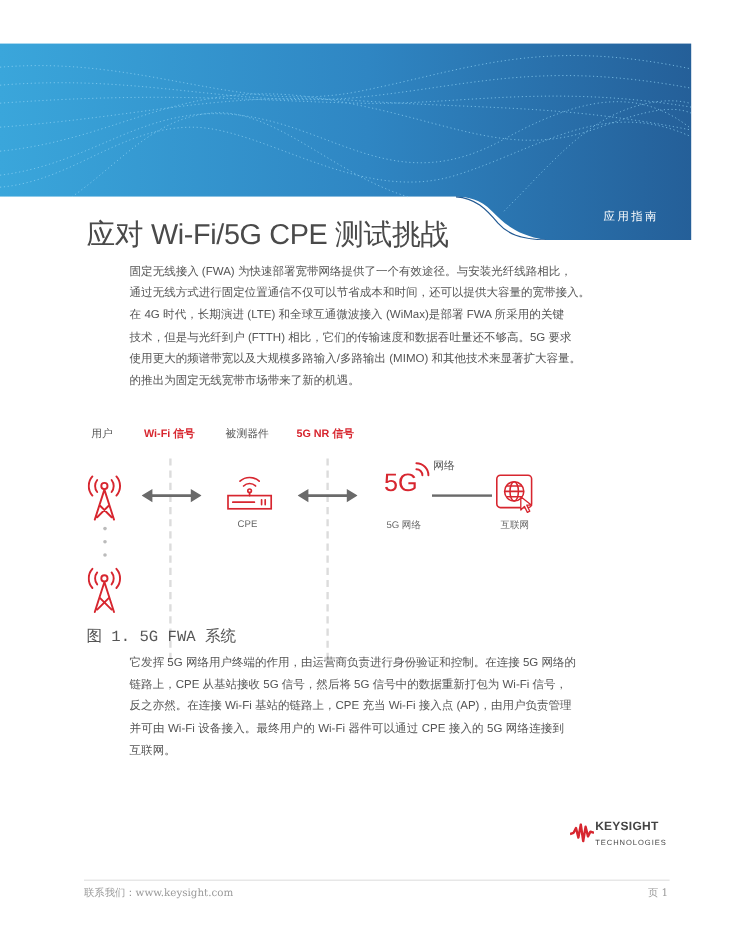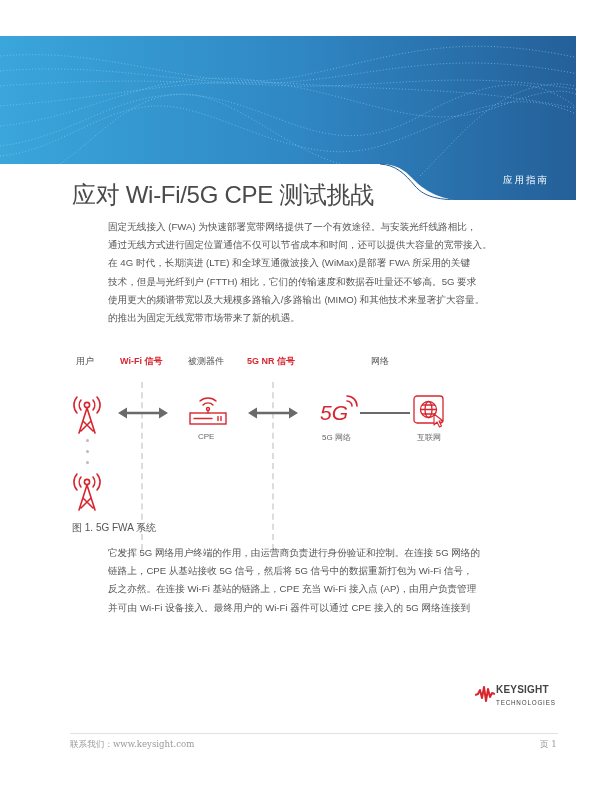--- a/index.html
+++ b/index.html
@@ -33,21 +33,21 @@
     .para .line.last { text-align-last: left; }
     #p1 { top: 218px; }
     #p2 { top: 544px; }
 
     .diagram { position: absolute; left: 60px; top: 355px; width: 410px; height: 170px; }
     .dlabel { position: absolute; top: 0; font-size: 9px; color: #555; white-space: nowrap; }
     .dlabel.red { color: #d7262f; font-weight: bold; }
     .vdash { position: absolute; top: 27px; width: 0; height: 168px; border-left: 2.5px dashed #dcdcdc; }
     .caption-sm { position: absolute; font-size: 8px; color: #666; white-space: nowrap; }
     .fig-caption {
-      position: absolute; left: 72px; top: 521px; font-size: 10px; color: #555;
+      position: absolute; left: 72px; top: 521px; font-size: 13px; color: #555; font-family: Liberation Mono, monospace;
     }
     .logo { position: absolute; left: 475px; top: 686px; }
     .logo-text1 { position: absolute; left: 21px; top: -2px; font-size: 10px; font-weight: bold; color: #444; letter-spacing: 0.2px; white-space: nowrap; }
     .logo-text2 { position: absolute; left: 21px; top: 13px; font-size: 6.3px; color: #444; letter-spacing: 0.8px; white-space: nowrap; }
     .footer-rule { position: absolute; left: 70px; top: 733px; width: 488px; height: 1px; background: #e2e2e2; }
     .footer-left { position: absolute; left: 70px; top: 739px; font-size: 8.6px; color: #9a9a9a; font-family: "DejaVu Serif", serif; }
     .footer-right { position: absolute; left: 540px; top: 739px; font-size: 8.6px; color: #9a9a9a; font-family: "DejaVu Serif", serif; }
   </style>
 </head>
 <body>
@@ -88,21 +88,21 @@
   <span class="line">技术，但是与光纤到户 (FTTH) 相比，它们的传输速度和数据吞吐量还不够高。5G 要求</span>
   <span class="line">使用更大的频谱带宽以及大规模多路输入/多路输出 (MIMO) 和其他技术来显著扩大容量。</span>
   <span class="line last">的推出为固定无线宽带市场带来了新的机遇。</span>
 </div>
 
 <div class="diagram">
   <div class="dlabel" style="left:16px;">用户</div>
   <div class="dlabel red" style="left:60px;">Wi-Fi 信号</div>
   <div class="dlabel" style="left:128px;">被测器件</div>
   <div class="dlabel red" style="left:187px;">5G NR 信号</div>
-  <div class="dlabel" style="left:311px;">网络</div>
+  <div class="dlabel" style="left:301px;margin-top:27px;">网络</div>
 
   <div class="vdash" style="left:81px;"></div>
   <div class="vdash" style="left:212px;"></div>
 
   <svg style="position:absolute; left:13px; top:40px;" width="28" height="40" viewBox="0 0 28 40">
     <g fill="none" stroke="#d7262f" stroke-width="1.6" stroke-linecap="round">
       <circle cx="14" cy="10" r="2.6"></circle>
       <path d="M8 5 A8 8 0 0 0 8 15"></path>
         <path d="M20 5 A8 8 0 0 1 20 15"></path>
       <path d="M4 2 A12 12 0 0 0 4 18"></path>
@@ -141,21 +141,21 @@
       <path d="M6 23.5 H24 M30 21.5 V25.5 M33 21.5 V25.5"></path>
     </g>
   </svg>
   <div class="caption-sm" style="left:138px; top:77px;">CPE</div>
 
   <svg style="position:absolute; left:188px; top:52px;" width="50" height="12" viewBox="0 0 50 12">
     <path d="M6 6 H44" stroke="#6a6a6a" stroke-width="2.4"></path>
     <path d="M0 6 L9 0.5 V11.5 Z M50 6 L41 0.5 V11.5 Z" fill="#6a6a6a"></path>
   </svg>
 
-  <div style="position:absolute; left:260px; top:38px; width:40px; height:32px;font-style:italic;">
+  <div style="position:absolute; left:260px; top:28px; width:40px; height:32px;">
     <span style="position:absolute; left:0; top:8px; font-size:21px; color:#d7262f; font-family:'Liberation Sans',sans-serif;">5G</span>
     <svg style="position:absolute; left:24px; top:0;" width="16" height="16" viewBox="0 0 16 16">
       <g fill="none" stroke="#d7262f" stroke-width="1.6" stroke-linecap="round">
         <path d="M3 8 A5 5 0 0 1 8 13"></path>
         <path d="M3 3 A10 10 0 0 1 13 13"></path>
       </g>
     </svg>
   </div>
   <div class="caption-sm" style="left:262px; top:77px;">5G 网络</div>
 
@@ -173,20 +173,21 @@
   <div class="caption-sm" style="left:357px; top:77px;">互联网</div>
 </div>
 
 <div class="fig-caption">图 1. 5G FWA 系统</div>
 
 <div class="para" id="p2">
   <span class="line">它发挥 5G 网络用户终端的作用，由运营商负责进行身份验证和控制。在连接 5G 网络的</span>
   <span class="line">链路上，CPE 从基站接收 5G 信号，然后将 5G 信号中的数据重新打包为 Wi-Fi 信号，</span>
   <span class="line">反之亦然。在连接 Wi-Fi 基站的链路上，CPE 充当 Wi-Fi 接入点 (AP)，由用户负责管理</span>
   <span class="line">并可由 Wi-Fi 设备接入。最终用户的 Wi-Fi 器件可以通过 CPE 接入的 5G 网络连接到</span>
+  <span class="line last">互联网。</span>
 </div>
 
 <div class="logo">
   <svg width="20" height="16" viewBox="0 0 20 16" style="position:absolute; left:0; top:0;">
     <path d="M0 9 L3 8 L5 4 L7 12 L9 1 L11 15 L13 3 L15 11 L17 7 L20 8" fill="none" stroke="#d7262f" stroke-width="2" stroke-linejoin="round"></path>
   </svg>
   <div class="logo-text1">KEYSIGHT</div>
   <div class="logo-text2">TECHNOLOGIES</div>
 </div>
 

